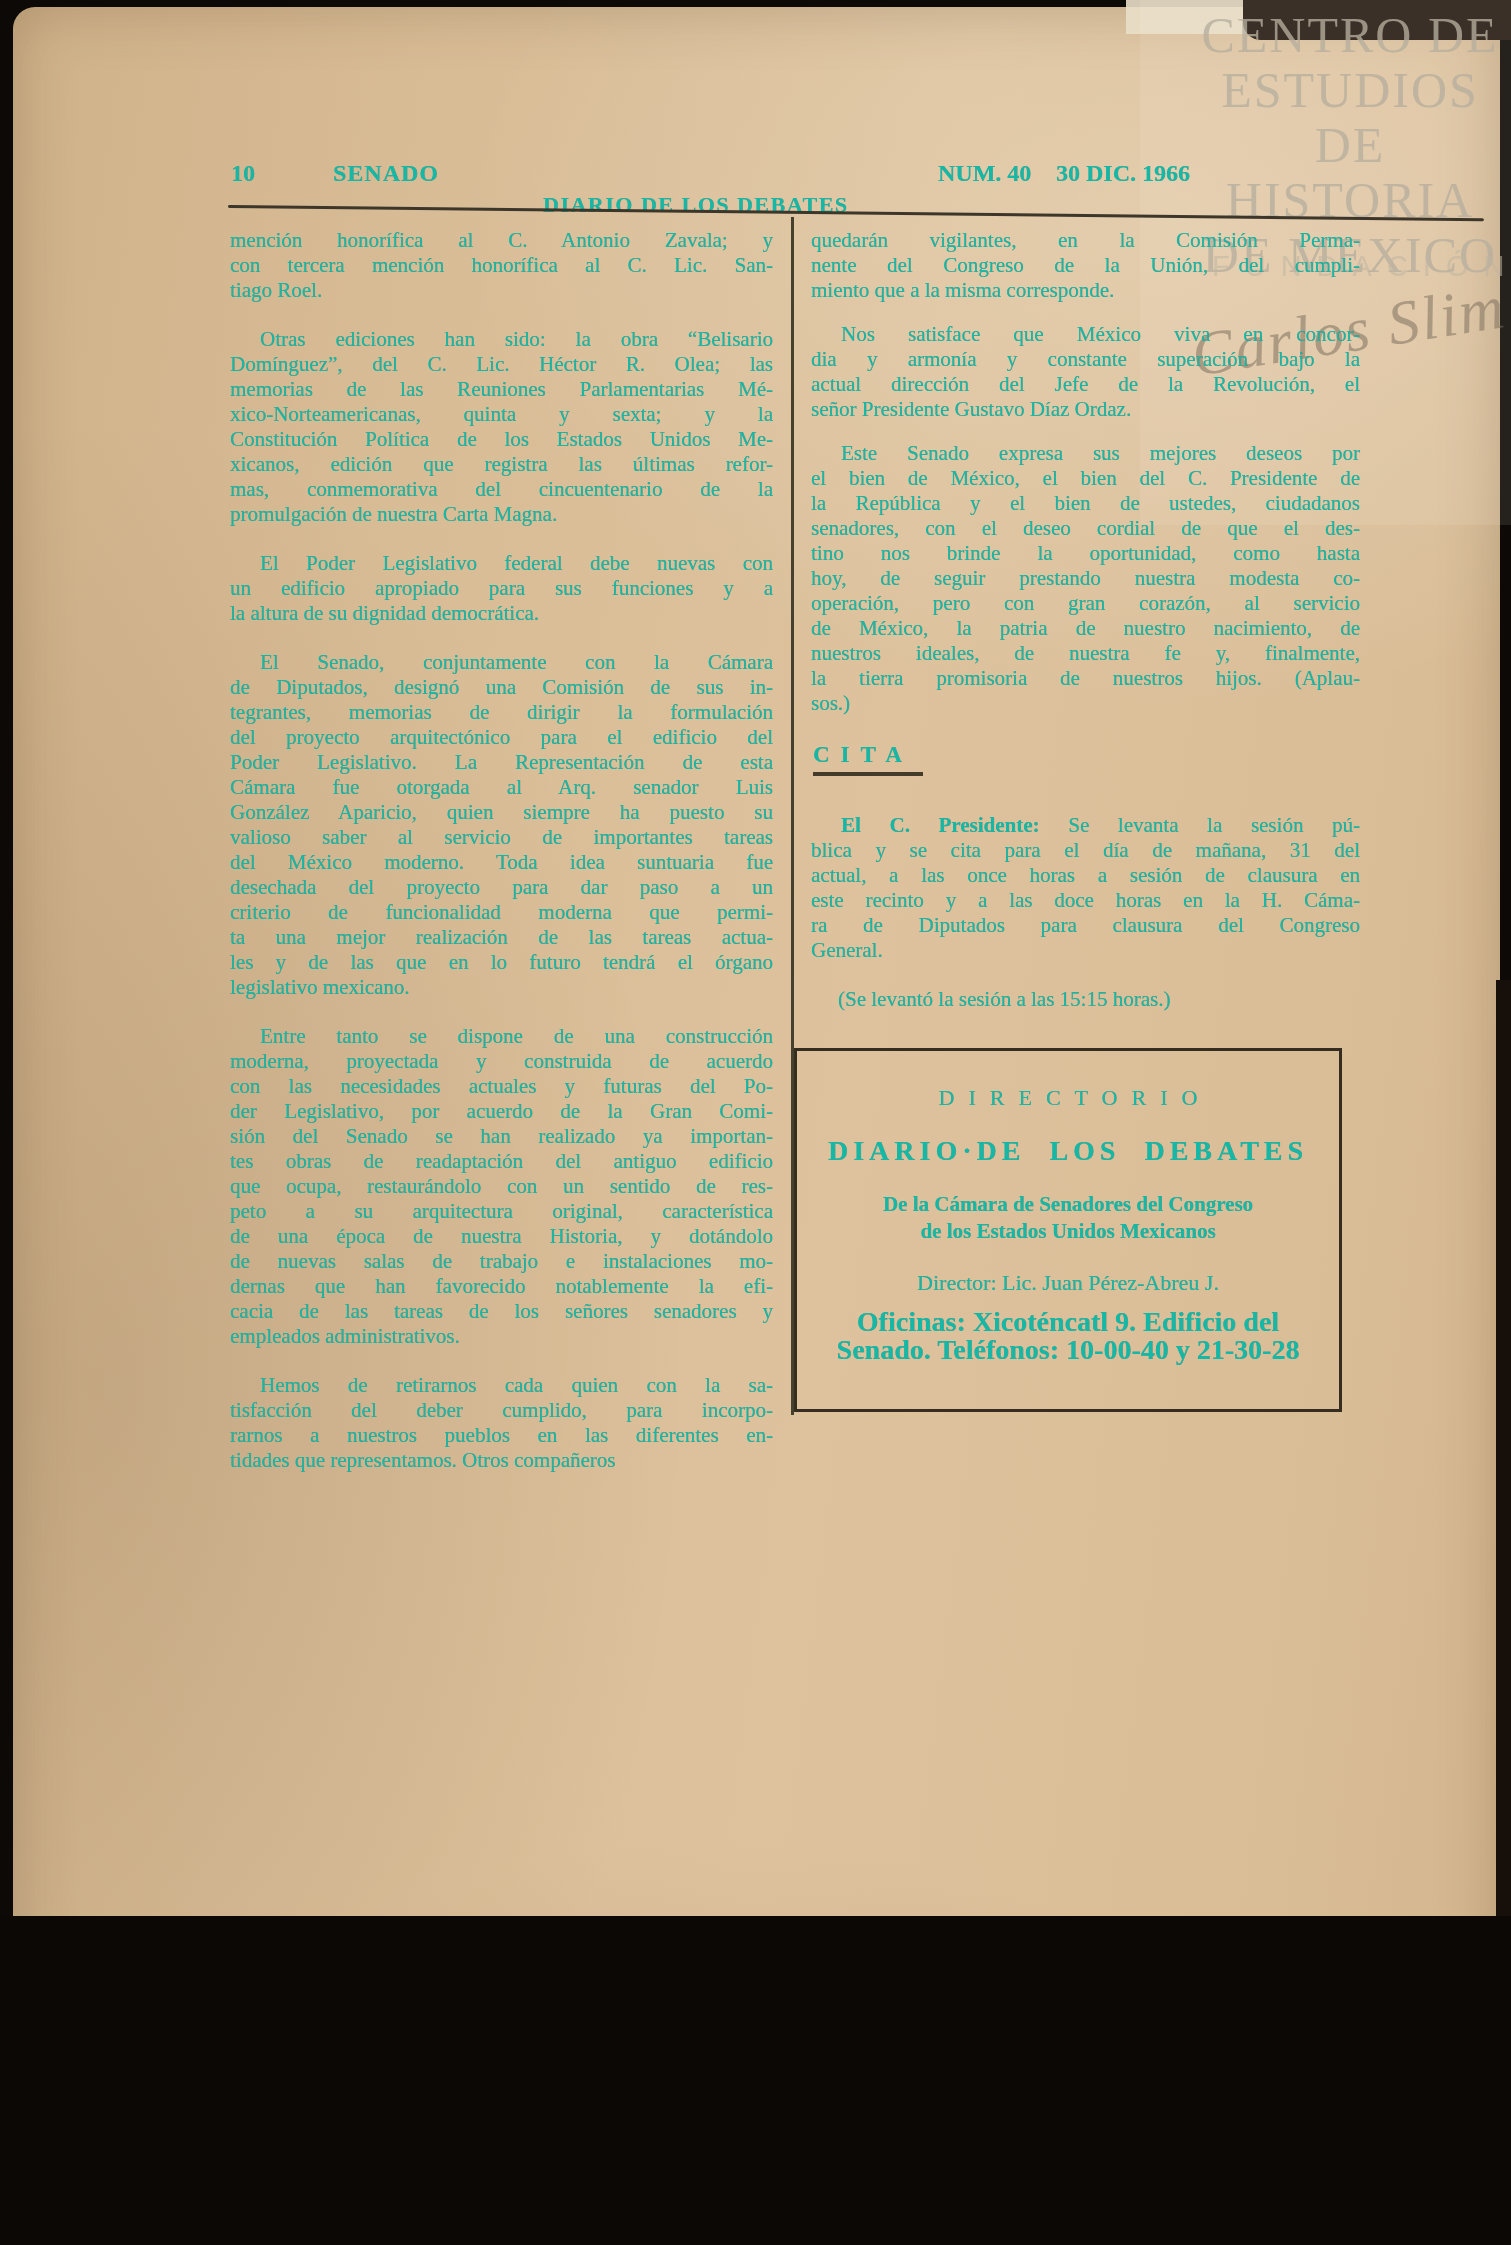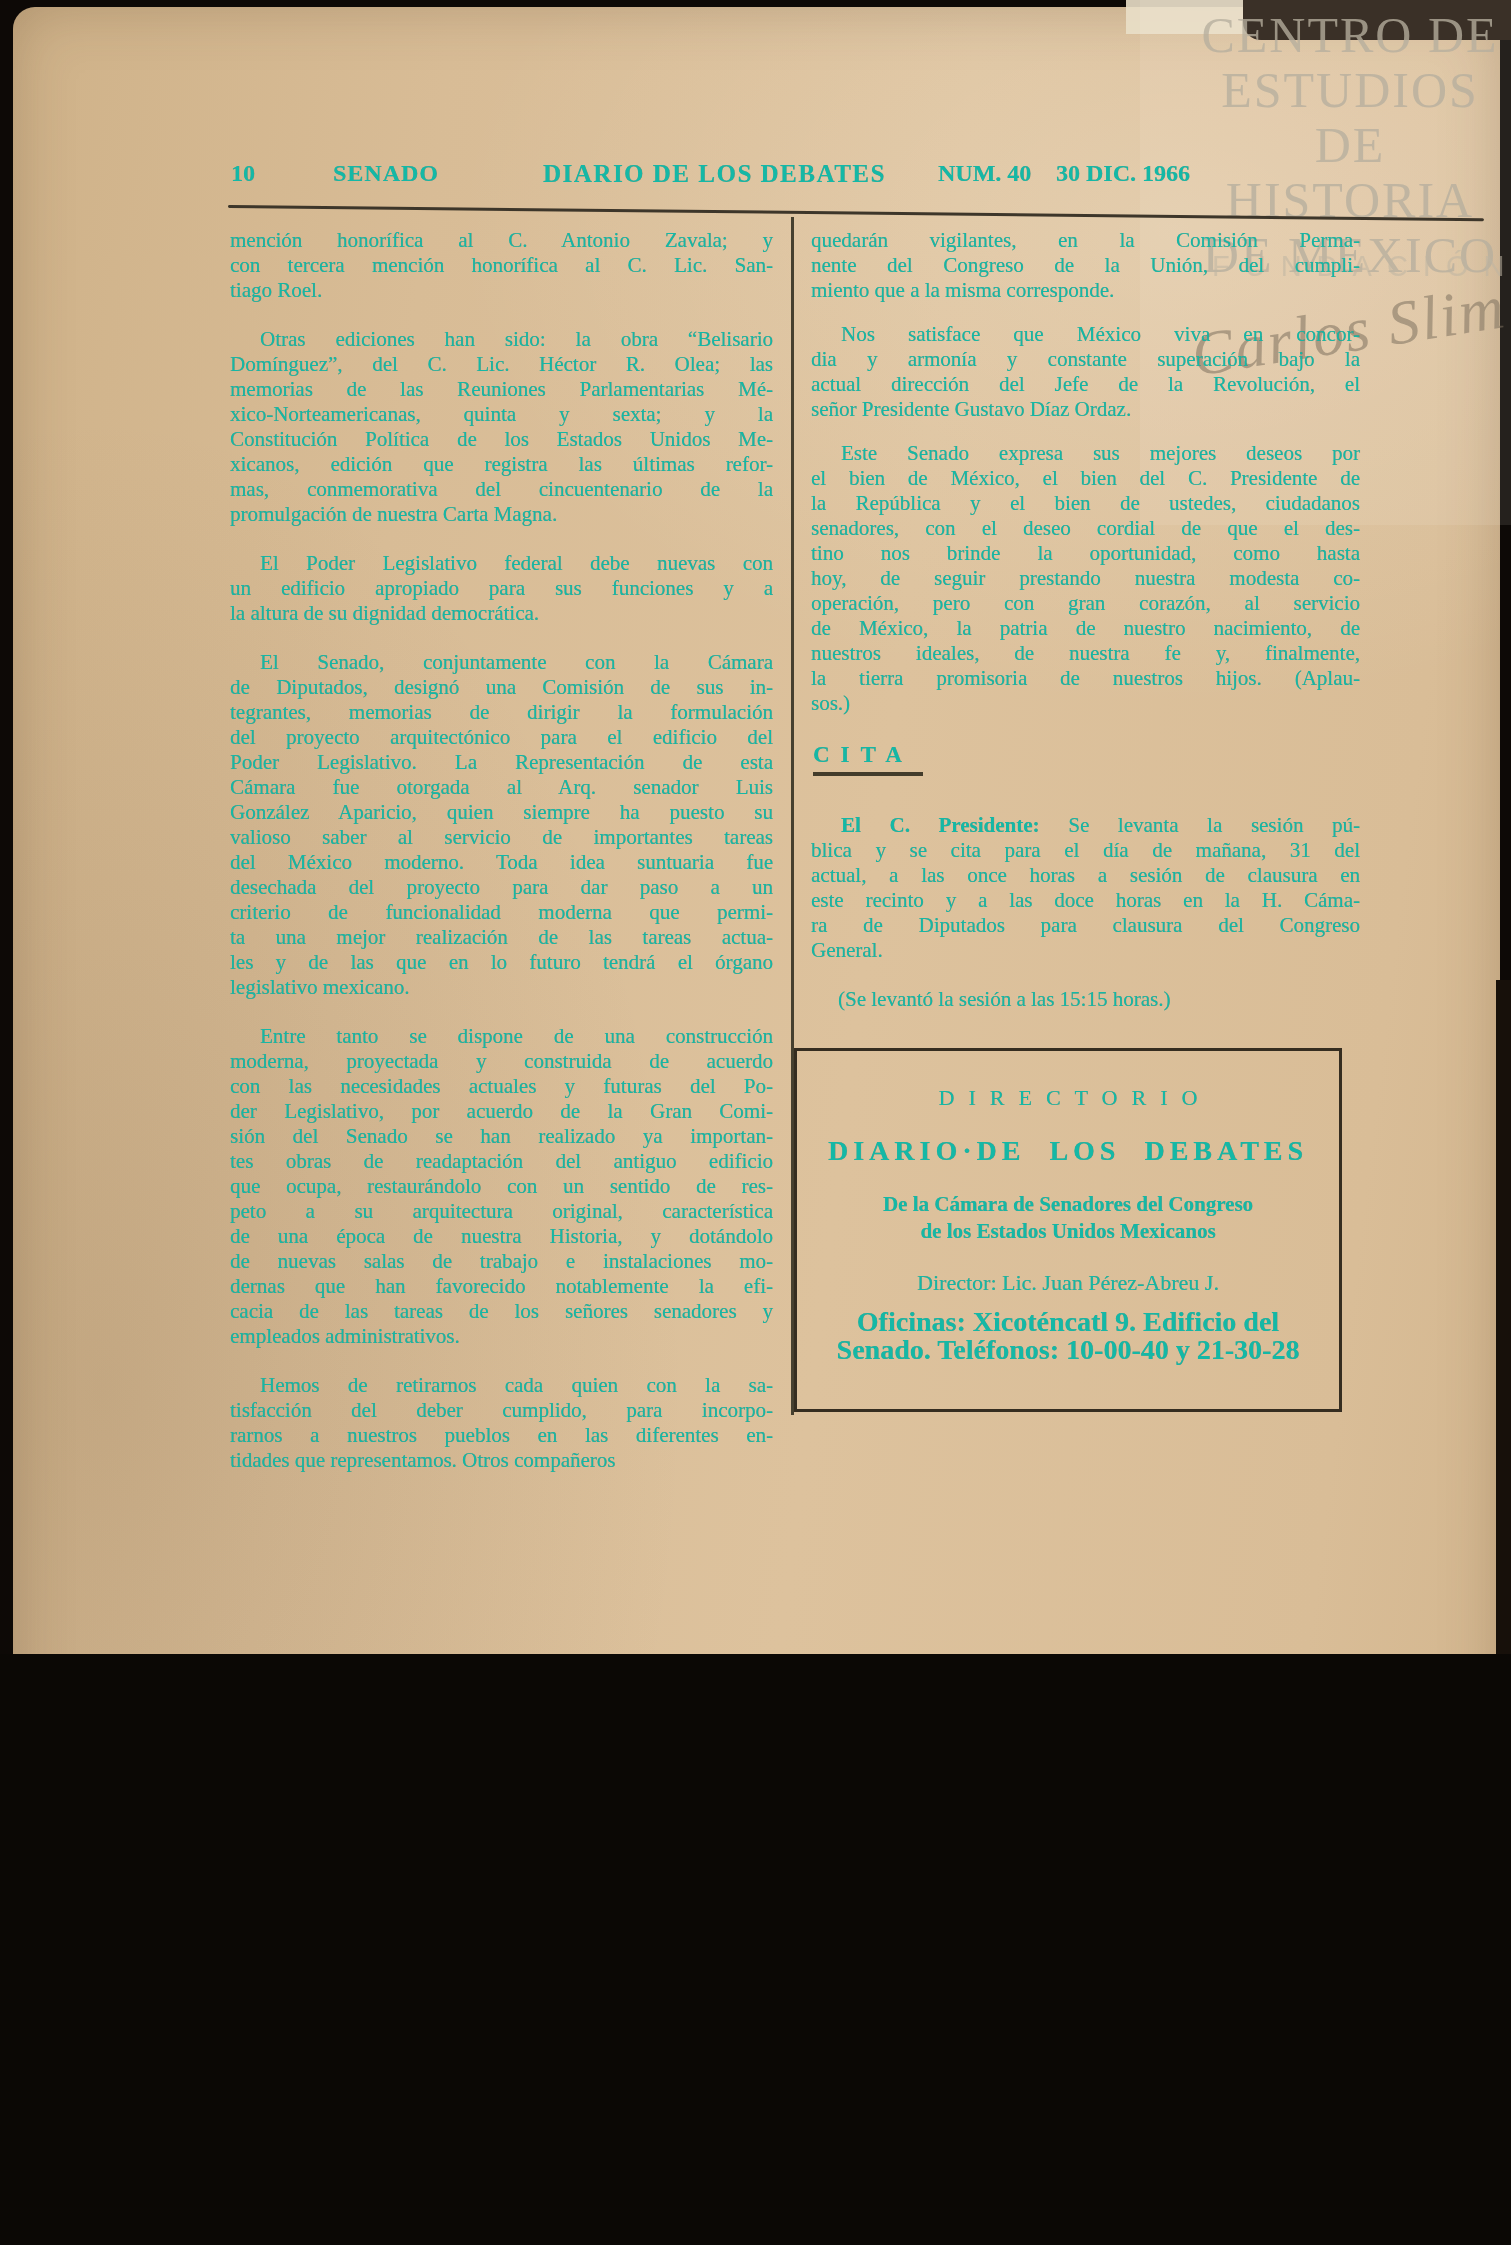--- a/index.html
+++ b/index.html
@@ -1,16 +1,16 @@
 <!DOCTYPE html>
 <html><head>
 <meta charset="utf-8">
 <style>
   html,body{margin:0;padding:0;background:#0b0805;}
-  .scan{position:relative;width:1511px;height:1654px;background:#0d0906;overflow:hidden;
+  .scan{position:relative;width:1511px;height:1916px;background:#0d0906;overflow:hidden;
         font-family:"Liberation Serif","DejaVu Serif",serif;}
   .page{position:absolute;left:13px;top:7px;width:1487px;height:2226px;
         border-radius:22px 14px 10px 80px / 22px 14px 10px 64px;
         background:
           radial-gradient(1200px 800px at 78% 10%, rgba(255,248,235,0.22), rgba(255,248,235,0) 60%),
           radial-gradient(900px 1500px at 6% 62%, rgba(98,72,45,0.15), rgba(98,72,45,0) 65%),
           radial-gradient(800px 500px at 48% 98%, rgba(110,80,50,0.13), rgba(110,80,50,0) 70%),
           linear-gradient(97deg,#cfb289 0%,#d8bc96 25%,#ddc29d 55%,#d9bd97 85%,#d2b58d 100%);
         box-shadow:inset 0 0 60px rgba(80,55,30,0.25);}
   .notch{position:absolute;left:1126px;top:0;width:120px;height:34px;background:#e9dfc8;opacity:.9;}
@@ -30,21 +30,21 @@
               font-family:"Liberation Sans","DejaVu Sans",sans-serif;
               font-size:29px;letter-spacing:15px;color:rgba(190,180,162,0.55);white-space:nowrap;}
   .signature{position:absolute;left:1190px;top:292px;width:360px;
              font-style:italic;font-size:62px;color:rgba(125,113,95,0.55);
              transform:rotate(-9deg);white-space:nowrap;letter-spacing:2px;}
 
   
   .hdr{position:absolute;top:160px;font-weight:700;font-size:24px;white-space:nowrap;}
   .hdr-page{left:231px;}
   .hdr-senado{left:333px;letter-spacing:1px;}
-  .hdr-title{left:543px;letter-spacing:1.5px;font-size:25px;}
+  .hdr-title{left:543px;letter-spacing:1.5px;font-size:22px;margin-top:32px;}
   .hdr-num{left:938px;}
   .hdr-date{left:1056px;}
   .rule{position:absolute;left:228px;top:205px;width:1256px;height:3px;background:#3d362a;
         transform:rotate(0.6deg);transform-origin:left center;border-radius:2px;}
   .divider{position:absolute;left:791px;top:217px;width:2.5px;height:1198px;background:#46402f;}
 
   
   .col{position:absolute;font-size:21px;line-height:25px;}
   .col.left{left:230px;top:221px;width:543px;padding-top:7px;}
   .col.right{left:811px;top:221px;width:549px;padding-top:7px;}

